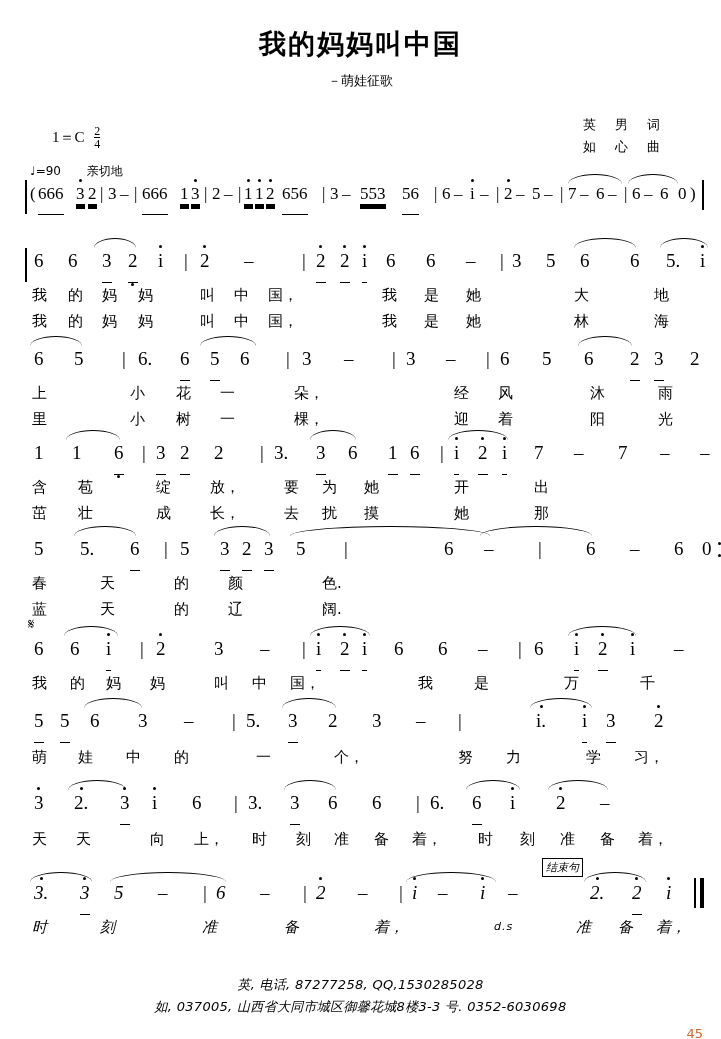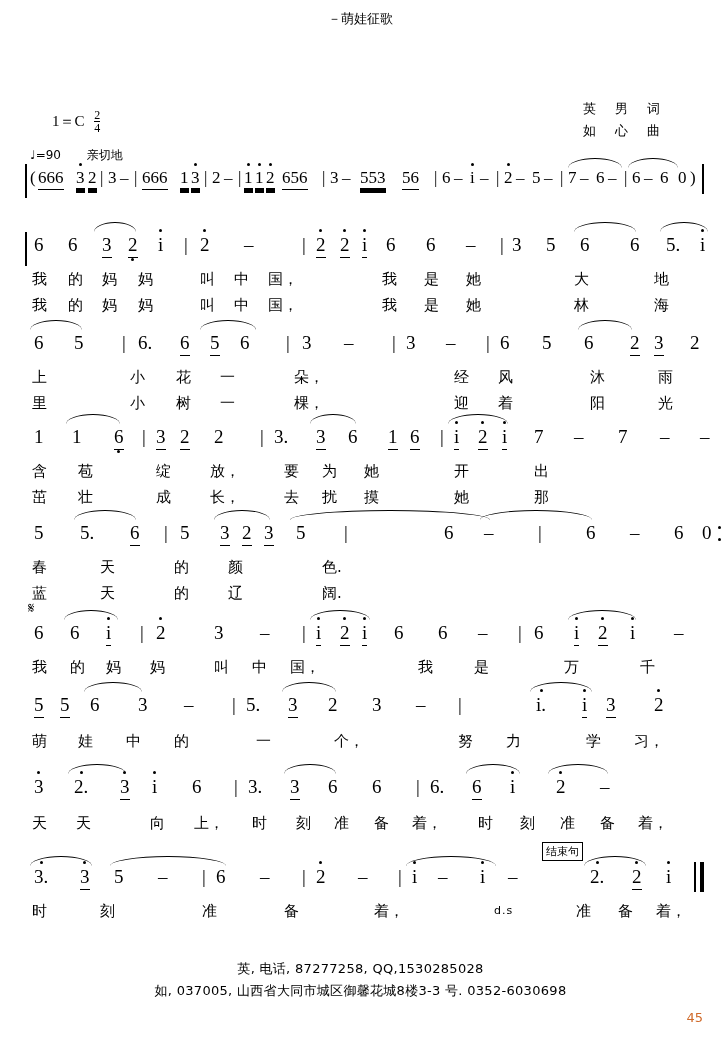--- a/index.html
+++ b/index.html
@@ -89,33 +89,33 @@
     content:"";
     position:absolute;left:50%;top:-5px;margin-left:-1.5px;
     width:3px;height:3px;border-radius:50%;background:#000;
   }
   .dotdn::after{
     content:"";
     position:absolute;left:50%;bottom:-4px;margin-left:-1.5px;
     width:3px;height:3px;border-radius:50%;background:#000;
   }
   
-  .u1{border-bottom:1.4px solid #000;padding-bottom:1px;}
+  .u1{border-bottom:1.4px solid #000;padding-bottom:10px;}
   .u2{box-shadow:0 2px 0 0 #000, 0 5px 0 0 #000;}
   .slur{position:absolute;border-top:1.4px solid #000;border-radius:50%/100% 100% 0 0;height:9px;}
 
   
   .footer{
     position:absolute;left:0;right:0;bottom:46px;
     text-align:center;
     font-size:13px;
     line-height:1.75;
     font-family:"DejaVu Sans", sans-serif;
   }
-  .footer div{letter-spacing:0.3px;}
+  .footer div{letter-spacing:0.3px;font-style:italic;}
   .pagenum{
     position:absolute;right:18px;bottom:24px;
     font-size:13px;color:#d06a2a;
     font-family:"DejaVu Sans", sans-serif;
   }
   .endbox{
     position:absolute;
     border:1.2px solid #000;
     font-size:11px;
     padding:1px 3px;
@@ -128,20 +128,21 @@
     font-family:"DejaVu Sans", sans-serif;
     letter-spacing:1px;
   }
   .seg{position:absolute;font-size:15px;}
 </style>
 </head>
 <body>
 
 <div class="sheet">
 
+  <div class="title">我的妈妈叫中国</div>
   <div class="subtitle">－萌娃征歌</div>
 
   <div class="meta-left">
     <span>1＝C</span>
     <span class="frac">
       <span class="num">2</span>
       <span class="den">4</span>
     </span>
   </div>
 
@@ -462,21 +463,21 @@
     <div class="lyr" style="position:absolute;left:34px;top:38px;width:680px;">
       <span class="lt" style="left:-2px;">天</span><span class="lt" style="left:42px;">天</span>
       <span class="lt" style="left:116px;">向</span><span class="lt" style="left:160px;">上，</span>
       <span class="lt" style="left:218px;">时</span><span class="lt" style="left:262px;">刻</span>
       <span class="lt" style="left:300px;">准</span><span class="lt" style="left:340px;">备</span><span class="lt" style="left:378px;">着，</span>
       <span class="lt" style="left:444px;">时</span><span class="lt" style="left:486px;">刻</span>
       <span class="lt" style="left:526px;">准</span><span class="lt" style="left:566px;">备</span><span class="lt" style="left:604px;">着，</span>
     </div>
   </div>
 
-  <div class="row" style="position:absolute;left:0;top:848px;width:593px;height:80px;">
+  <div class="row" style="position:absolute;left:0;top:848px;width:593px;height:80px;font-style:italic;">
     <div class="endbox" style="left:542px;top:-16px;">结束句</div>
     <div class="notes" style="position:absolute;left:34px;top:8px;width:680px;">
       <span class="tok dotup" style="left:0px;">3.</span>
       <span class="tok u1 dotup" style="left:46px;">3</span>
       <span class="tok" style="left:80px;">5</span>
       <span class="tok" style="left:124px;">–</span>
       <span class="tok" style="left:168px;">|</span>
       <span class="tok" style="left:182px;">6</span>
       <span class="tok" style="left:226px;">–</span>
       <span class="tok" style="left:268px;">|</span>

